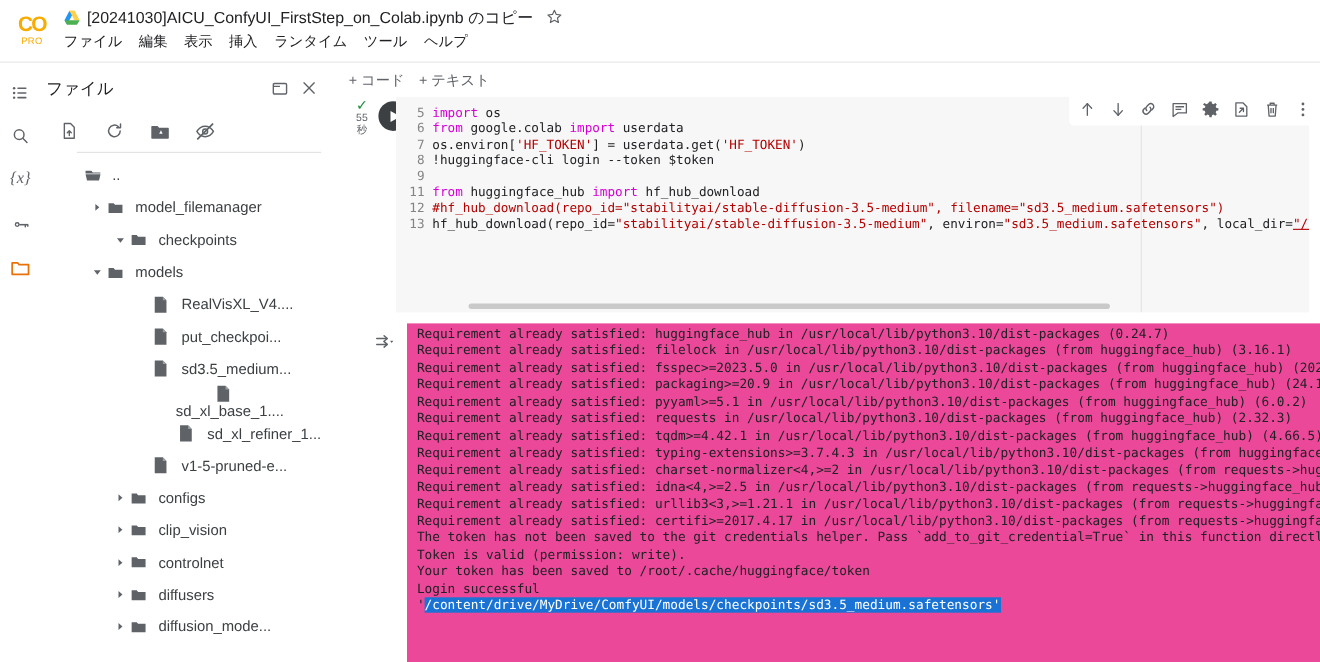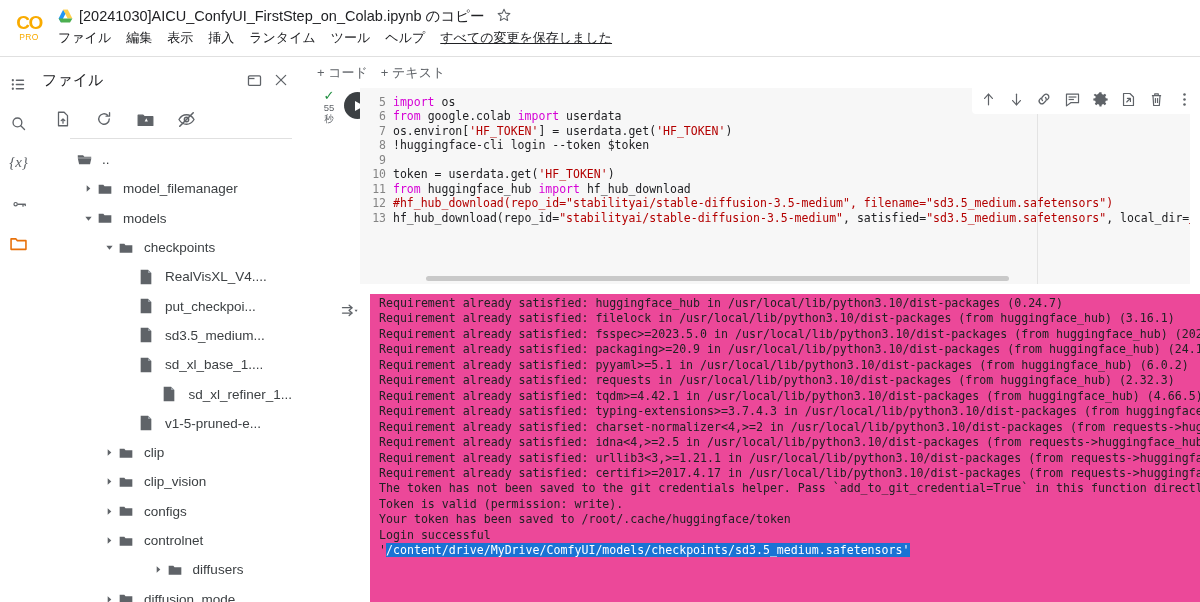--- a/index.html
+++ b/index.html
@@ -151,21 +151,20 @@
     </div>
 
     <div class="menu-row">
       <span class="menu-item">ファイル</span>
       <span class="menu-item">編集</span>
       <span class="menu-item">表示</span>
       <span class="menu-item">挿入</span>
       <span class="menu-item">ランタイム</span>
       <span class="menu-item">ツール</span>
       <span class="menu-item">ヘルプ</span>
-      <span class="save-status">すべての変更を保存しました</span>
     </div>
     <div class="topbar-sep"></div>
   </div>
 
   <div class="rail">
     <div class="rail-btn rail-1">
       <svg width="17" height="17" viewBox="0 0 24 24" fill="currentColor">
         <circle cx="4" cy="6" r="1.6"></circle>
           <rect x="8" y="5" width="12" height="2" rx="1"></rect>
         <circle cx="4" cy="12" r="1.6"></circle>
@@ -261,45 +260,45 @@
               <path d="M3 1.5L7 5 3 8.5z"></path>
             </svg>
           </span>
           <span class="tw-icon">
             <svg width="16" height="16" viewBox="0 0 24 24" fill="#5f6368">
               <path d="M2.5 5.5h7l1.8 2.2h10.2v11.3H2.5z"></path>
             </svg>
           </span>
           <span class="tw-label">model_filemanager</span>
         </div>
+        <div class="tree-row" style="padding-left: 64px;">
+          <span class="tw-arrow">
+            <svg width="9" height="9" viewBox="0 0 10 10" fill="currentColor">
+              <path d="M1.5 3h7L5 7.5z"></path>
+            </svg>
+          </span>
+          <span class="tw-icon">
+            <svg width="16" height="16" viewBox="0 0 24 24" fill="#5f6368">
+              <path d="M2.5 5.5h7l1.8 2.2h10.2v11.3H2.5z"></path>
+            </svg>
+          </span>
+          <span class="tw-label">checkpoints</span>
+        </div>
         <div class="tree-row" style="padding-left: 43px;">
           <span class="tw-arrow">
             <svg width="9" height="9" viewBox="0 0 10 10" fill="currentColor">
               <path d="M1.5 3h7L5 7.5z"></path>
             </svg>
           </span>
           <span class="tw-icon">
             <svg width="16" height="16" viewBox="0 0 24 24" fill="#5f6368">
               <path d="M2.5 5.5h7l1.8 2.2h10.2v11.3H2.5z"></path>
             </svg>
           </span>
           <span class="tw-label">models</span>
-        </div>
-        <div class="tree-row" style="padding-left: 64px;">
-          <span class="tw-arrow">
-            <svg width="9" height="9" viewBox="0 0 10 10" fill="currentColor">
-              <path d="M1.5 3h7L5 7.5z"></path>
-            </svg>
-          </span>
-          <span class="tw-icon">
-            <svg width="16" height="16" viewBox="0 0 24 24" fill="#5f6368">
-              <path d="M2.5 5.5h7l1.8 2.2h10.2v11.3H2.5z"></path>
-            </svg>
-          </span>
-          <span class="tw-label">checkpoints</span>
         </div>
         <div class="tree-row" style="padding-left: 85px;">
           <span class="tw-arrow"></span>
           <span class="tw-icon">
             <svg width="14" height="16" viewBox="0 0 20 24" fill="#5f6368">
               <path d="M2 1h11l5 5v17H2z"></path>
               <path d="M13 1l5 5h-5z" fill="#9aa0a6"></path>
             </svg>
           </span>
           <span class="tw-label">RealVisXL_V4....</span>
@@ -317,21 +316,21 @@
         <div class="tree-row" style="padding-left: 85px;">
           <span class="tw-arrow"></span>
           <span class="tw-icon">
             <svg width="14" height="16" viewBox="0 0 20 24" fill="#5f6368">
               <path d="M2 1h11l5 5v17H2z"></path>
               <path d="M13 1l5 5h-5z" fill="#9aa0a6"></path>
             </svg>
           </span>
           <span class="tw-label">sd3.5_medium...</span>
         </div>
-        <div class="tree-row" style="padding-left: 85px;">
+        <div class="tree-row" style="padding-left: 85px; flex-direction: column;">
           <span class="tw-arrow"></span>
           <span class="tw-icon">
             <svg width="14" height="16" viewBox="0 0 20 24" fill="#5f6368">
               <path d="M2 1h11l5 5v17H2z"></path>
               <path d="M13 1l5 5h-5z" fill="#9aa0a6"></path>
             </svg>
           </span>
           <span class="tw-label">sd_xl_base_1....</span>
         </div>
         <div class="tree-row" style="padding-left: 85px; justify-content: flex-end;">
@@ -358,21 +357,21 @@
           <span class="tw-arrow">
             <svg width="9" height="9" viewBox="0 0 10 10" fill="currentColor">
               <path d="M3 1.5L7 5 3 8.5z"></path>
             </svg>
           </span>
           <span class="tw-icon">
             <svg width="16" height="16" viewBox="0 0 24 24" fill="#5f6368">
               <path d="M2.5 5.5h7l1.8 2.2h10.2v11.3H2.5z"></path>
             </svg>
           </span>
-          <span class="tw-label">clip</span>
+          <span class="tw-label">configs</span>
         </div>
         <div class="tree-row" style="padding-left: 64px;">
           <span class="tw-arrow">
             <svg width="9" height="9" viewBox="0 0 10 10" fill="currentColor">
               <path d="M3 1.5L7 5 3 8.5z"></path>
             </svg>
           </span>
           <span class="tw-icon">
             <svg width="16" height="16" viewBox="0 0 24 24" fill="#5f6368">
               <path d="M2.5 5.5h7l1.8 2.2h10.2v11.3H2.5z"></path>
@@ -384,36 +383,23 @@
           <span class="tw-arrow">
             <svg width="9" height="9" viewBox="0 0 10 10" fill="currentColor">
               <path d="M3 1.5L7 5 3 8.5z"></path>
             </svg>
           </span>
           <span class="tw-icon">
             <svg width="16" height="16" viewBox="0 0 24 24" fill="#5f6368">
               <path d="M2.5 5.5h7l1.8 2.2h10.2v11.3H2.5z"></path>
             </svg>
           </span>
-          <span class="tw-label">configs</span>
+          <span class="tw-label">controlnet</span>
         </div>
         <div class="tree-row" style="padding-left: 64px;">
-          <span class="tw-arrow">
-            <svg width="9" height="9" viewBox="0 0 10 10" fill="currentColor">
-              <path d="M3 1.5L7 5 3 8.5z"></path>
-            </svg>
-          </span>
-          <span class="tw-icon">
-            <svg width="16" height="16" viewBox="0 0 24 24" fill="#5f6368">
-              <path d="M2.5 5.5h7l1.8 2.2h10.2v11.3H2.5z"></path>
-            </svg>
-          </span>
-          <span class="tw-label">controlnet</span>
-        </div>
-        <div class="tree-row" style="padding-left: 64px; justify-content: center;">
           <span class="tw-arrow">
             <svg width="9" height="9" viewBox="0 0 10 10" fill="currentColor">
               <path d="M3 1.5L7 5 3 8.5z"></path>
             </svg>
           </span>
           <span class="tw-icon">
             <svg width="16" height="16" viewBox="0 0 24 24" fill="#5f6368">
               <path d="M2.5 5.5h7l1.8 2.2h10.2v11.3H2.5z"></path>
             </svg>
           </span>
@@ -465,24 +451,23 @@
         <div class="tri"></div>
       </div>
 
       <div class="editor">
         <div class="code-lines" id="code-lines">
             <div class="code-line"><span class="ln">5</span><span class="tok-kw">import</span><span class="tok-pl"> os</span></div>
             <div class="code-line"><span class="ln">6</span><span class="tok-kw">from</span><span class="tok-pl"> google.colab </span><span class="tok-kw">import</span><span class="tok-pl"> userdata</span></div>
             <div class="code-line"><span class="ln">7</span><span class="tok-pl">os.environ[</span><span class="tok-str">'HF_TOKEN'</span><span class="tok-pl">] = userdata.get(</span><span class="tok-str">'HF_TOKEN'</span><span class="tok-pl">)</span></div>
             <div class="code-line"><span class="ln">8</span><span class="tok-pl">!huggingface-cli login --token $token</span></div>
             <div class="code-line"><span class="ln">9</span><span class="tok-pl"></span></div>
-            <div class="code-line"><span class="ln">10</span><span class="tok-pl">token = userdata.get(</span><span class="tok-str">'HF_TOKEN'</span><span class="tok-pl">)</span></div>
             <div class="code-line"><span class="ln">11</span><span class="tok-kw">from</span><span class="tok-pl"> huggingface_hub </span><span class="tok-kw">import</span><span class="tok-pl"> hf_hub_download</span></div>
             <div class="code-line"><span class="ln">12</span><span class="tok-cmt">#hf_hub_download(repo_id="stabilityai/stable-diffusion-3.5-medium", filename="sd3.5_medium.safetensors")</span></div>
-            <div class="code-line"><span class="ln">13</span><span class="tok-pl">hf_hub_download(repo_id=</span><span class="tok-str">"stabilityai/stable-diffusion-3.5-medium"</span><span class="tok-pl">, satisfied=</span><span class="tok-str">"sd3.5_medium.safetensors"</span><span class="tok-pl">, local_dir=</span><span class="tok-link">"/content/dr</span></div>
+            <div class="code-line"><span class="ln">13</span><span class="tok-pl">hf_hub_download(repo_id=</span><span class="tok-str">"stabilityai/stable-diffusion-3.5-medium"</span><span class="tok-pl">, environ=</span><span class="tok-str">"sd3.5_medium.safetensors"</span><span class="tok-pl">, local_dir=</span><span class="tok-link">"/content/dr</span></div>
           </div>
         <div class="editor-ruler"></div>
         <div class="editor-hscroll"></div>
       </div>
 
       <div class="cell-toolbar">
         <span class="ct-btn">
           <svg width="17" height="17" viewBox="0 0 24 24" fill="none" stroke="currentColor" stroke-width="1.7" stroke-linecap="round" stroke-linejoin="round">
             <line x1="12" y1="19.5" x2="12" y2="4.5"></line>
               <polyline points="6.5,10.5 12,4.5 17.5,10.5"></polyline>

